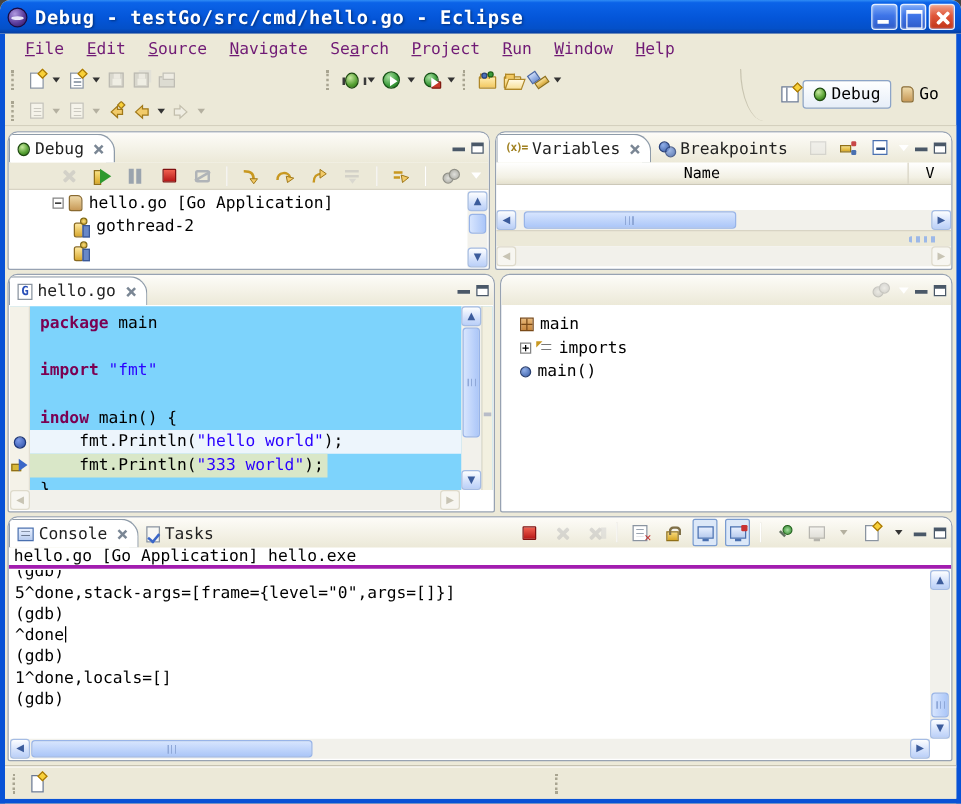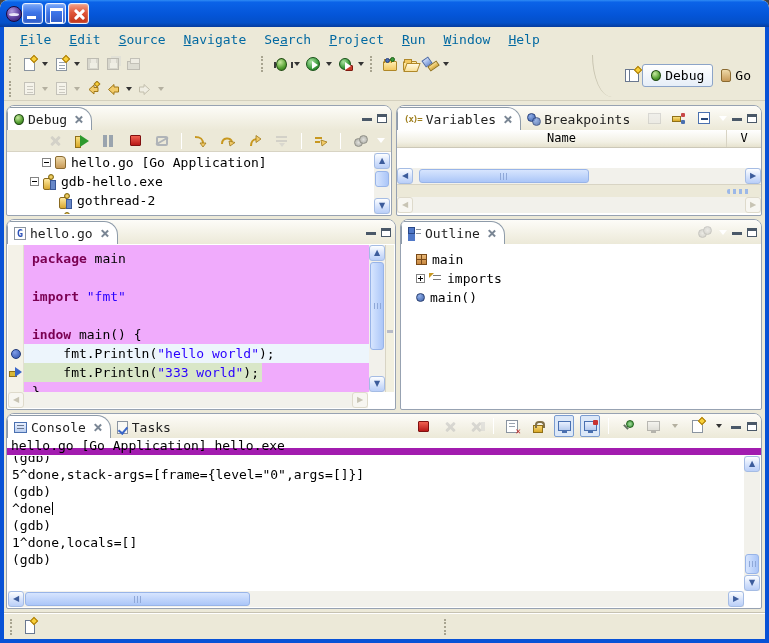--- a/index.html
+++ b/index.html
@@ -30,21 +30,21 @@
   .glyph-x::before, .glyph-x::after { content:""; position:absolute; left:9px; top:4px; width:3px; height:13px;
     background:#fff; border-radius:1px; }
   .glyph-x::before { transform:rotate(45deg);} .glyph-x::after { transform:rotate(-45deg);}
 
   
   .frame { height:616px; border-left:4px solid #0852D6; border-right:4px solid #0852D6;
            border-bottom:4px solid #0852D6; background:#ECE9D8; display:flex; flex-direction:column; }
 
   
   .menubar { height:24px; display:flex; align-items:center; padding-left:8px; gap:2px;
-             font-size:13px; color:#0369a1; }
+             font-size:13px; color:#701a75; }
   .menu-item { padding:2px 8px; white-space:nowrap; }
   .menu-item u { text-decoration:underline; }
 
   
   .toolbars { height:50px; position:relative; border-bottom:1px solid #D4D0BE; }
   .tb-row { display:flex; align-items:center; height:26px; padding-left:2px; }
   .tb-row.r2 { height:23px; }
   .tb-handle { width:5px; height:16px; border-left:2px dotted #A8A490; margin:0 5px 0 3px; flex:none;}
   .tbtn { height:22px; min-width:20px; display:inline-flex; align-items:center; justify-content:center;
           padding:0 2px; position:relative; flex:none; }
@@ -232,21 +232,21 @@
   .col-header { height:18px; display:flex; background:linear-gradient(#FFFFFF,#F2F0E4 70%,#E6E2CE);
     border-bottom:1px solid #CCC8B8; font-size:12px;text-align:center; }
   .col-cell { padding:1px 5px; border-right:1px solid #D8D4C4; }
   .vars-empty { height:20px; background:#fff; }
   .vars-sash { height:13px; background:#ECE9D8; position:relative; border-top:1px solid #D8D4C4;}
   .sash-dots { position:absolute; right:10px; top:4px; width:24px; height:5px;
      background:repeating-linear-gradient(90deg,#9CB8E8 0 3px, transparent 3px 6px); border-radius:2px;}
 
   
   #panel-editor { left:2px; top:118px; width:390px; height:191px; }
-  .ed-body { position:absolute; left:1px; right:1px; top:25px; bottom:17px; display:flex; background:#f0abfc;}
+  .ed-body { position:absolute; left:1px; right:1px; top:25px; bottom:17px; display:flex; background:#7dd3fc;}
   .ed-ruler { width:16px; background:#F4F2E8; border-right:1px solid #E2DFD2; padding-top:4px; }
   .ruler-row { height:19px; display:flex; align-items:center; justify-content:center; }
   .ic-breakpoint{width:10px;height:10px;border-radius:50%;background:radial-gradient(circle at 35% 30%,#7E9CE8,#2C4FA8);border:1px solid #1E3878;}
   .ic-ip{width:13px;height:11px;position:relative;}
   .ic-ip::before{content:"";position:absolute;left:0;top:4px;width:6px;height:4px;background:#D8B838;border:1px solid #907018;}
   .ic-ip::after{content:"";position:absolute;left:6px;top:0;border-left:7px solid #3A66C8;border-top:5px solid transparent;border-bottom:5px solid transparent;}
   .ed-code { flex:1; padding-top:4px; font-size:13px; line-height:19px; overflow:hidden; position:relative;}
   .code-line { height:19px; white-space:pre; padding-left:8px; }
   .code-line.current-line { background:#EDF5FC; }
   .code-line.debug-line .line-inner { background:#D9E7C8; display:inline-block; padding-right:3px; margin-left:-8px; padding-left:8px;}
@@ -257,21 +257,21 @@
   #ed-sb-v { top:25px; bottom:17px; right:10px; }
   #ed-sb-h { left:1px; right:27px; bottom:1px; }
 
   
   #panel-outline { left:396px; top:118px; width:362px; height:191px; }
   #outline-tree { position:absolute; left:1px; right:1px; top:25px; bottom:1px; padding:5px 0 0 8px; }
 
   
   #panel-console { left:2px; top:312px; width:756px; height:196px; }
   .console-label { height:17px; background:#fff; font-size:13px; padding-left:4px; white-space:pre;
-     border-bottom:7px solid #a21caf; }
+     border-bottom:3px solid #a21caf; }
   .console-text { position:absolute; left:1px; right:17px; top:42px; bottom:17px; background:#fff;
      font-size:13px; line-height:17px; overflow:hidden; }
   .console-line { white-space:pre; padding-left:4px; }
   .console-line.clipped { margin-top:-7px; }
   .caret { display:inline-block; width:1px; height:13px; background:#000; vertical-align:-2px; margin-left:1px;}
   #con-sb-v { top:42px; bottom:17px; right:1px; }
   #con-sb-h { left:1px; right:17px; bottom:1px; }
 
   
   .statusbar { height:26px; background:#ECE9D8; border-top:1px solid #FFF; display:flex; align-items:center; position:relative;}
@@ -280,20 +280,21 @@
   .g-fastview { width:10px; height:14px; background:#fff; border:1px solid #6A7890; position:relative; }
   .sb-mid-sep { position:absolute; left:440px; top:5px; width:4px; height:16px; border-left:2px dotted #A8A490; }
 </style>
 </head>
 <body>
 
 <div class="window">
 
   <div class="titlebar">
     <span class="ic-eclipse"></span>
+    <span class="title-text">Debug - testGo/src/cmd/hello.go - Eclipse</span>
     <span class="caption-btns">
       <span class="cap-btn glyph-min"></span>
       <span class="cap-btn glyph-max"></span>
       <span class="cap-btn close glyph-x"></span>
     </span>
   </div>
 
   <div class="frame">
 
     <div class="menubar" id="menubar">
@@ -477,27 +478,20 @@
           <span class="tbtn">
               <span class="g-graydots"></span>
             </span>
           <span class="vmenu"></span>
         </div>
         <div class="tree" id="debug-tree">
             <div class="tree-row" style="padding-left: 6px; margin-left: 28px;">
               <span class="exp"></span>
               <span class="tree-icon ic-launch"></span>
               <span>hello.go [Go Application]</span>
-            </div>
-            <div class="tree-row" style="padding-left: 22px;">
-              <span class="exp"></span>
-              <span class="tree-icon ic-process">
-                <span class="ovl"></span>
-              </span>
-              <span>gdb-hello.exe</span>
             </div>
             <div class="tree-row" style="padding-left: 38px;">
               <span style="width: 13px; flex: 0 0 auto;"></span>
               <span class="tree-icon ic-process">
                 <span class="ovl"></span>
               </span>
               <span>gothread-2</span>
             </div>
             <div class="tree-row" style="padding-left: 38px;">
               <span style="width: 13px; flex: 0 0 auto;"></span>
@@ -607,25 +601,20 @@
           <span class="sbtn" style="bottom:0;left:0">▼</span>
         </div>
         <div class="sb-h" id="ed-sb-h">
           <span class="sbtn dis" style="left:0;top:0">◀</span>
           <span class="sbtn dis" style="right:0;top:0">▶</span>
         </div>
       </div>
 
       <div class="panel" id="panel-outline">
         <div class="ptabs">
-          <div class="ptab active">
-            <span class="ic-outline-v"></span>
-            <span>Outline</span>
-            <span class="tab-x"></span>
-          </div>
           <div class="ptab-right">
             <span class="tbtn dis-ic">
                 <span class="g-graydots"></span>
               </span>
             <span class="vmenu"></span>
             <span class="pmin"></span>
             <span class="pmax"></span>
           </div>
         </div>
         <div class="tree" id="outline-tree">

